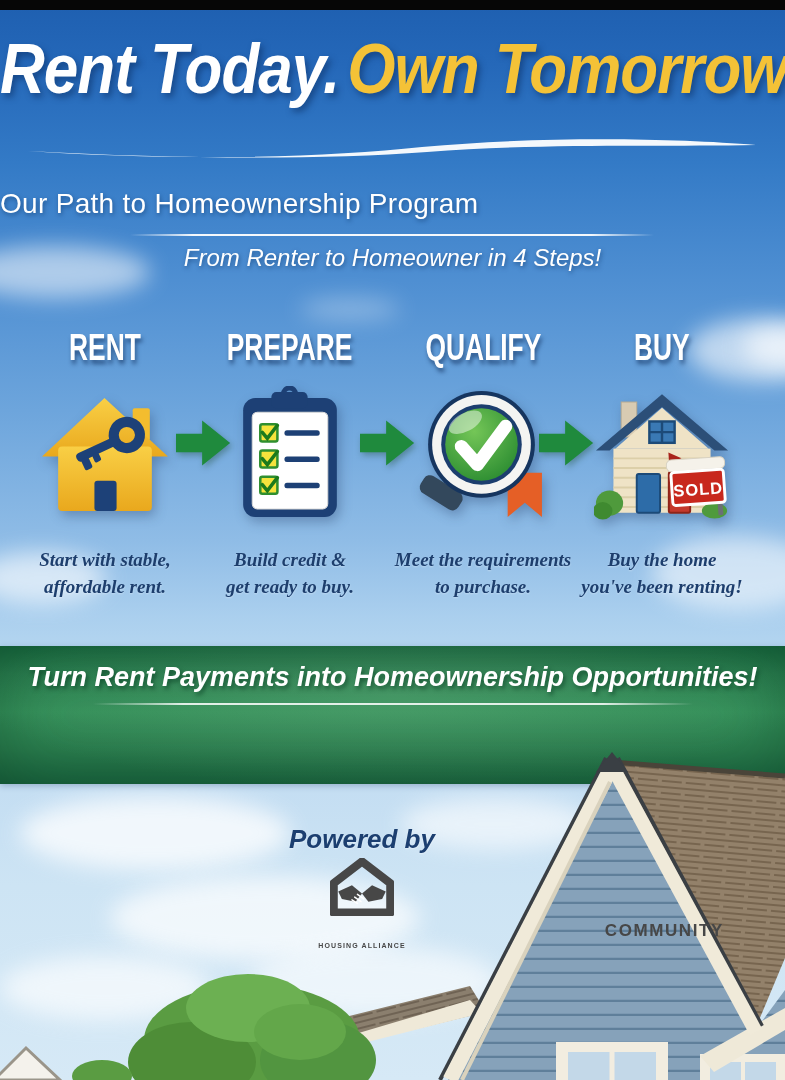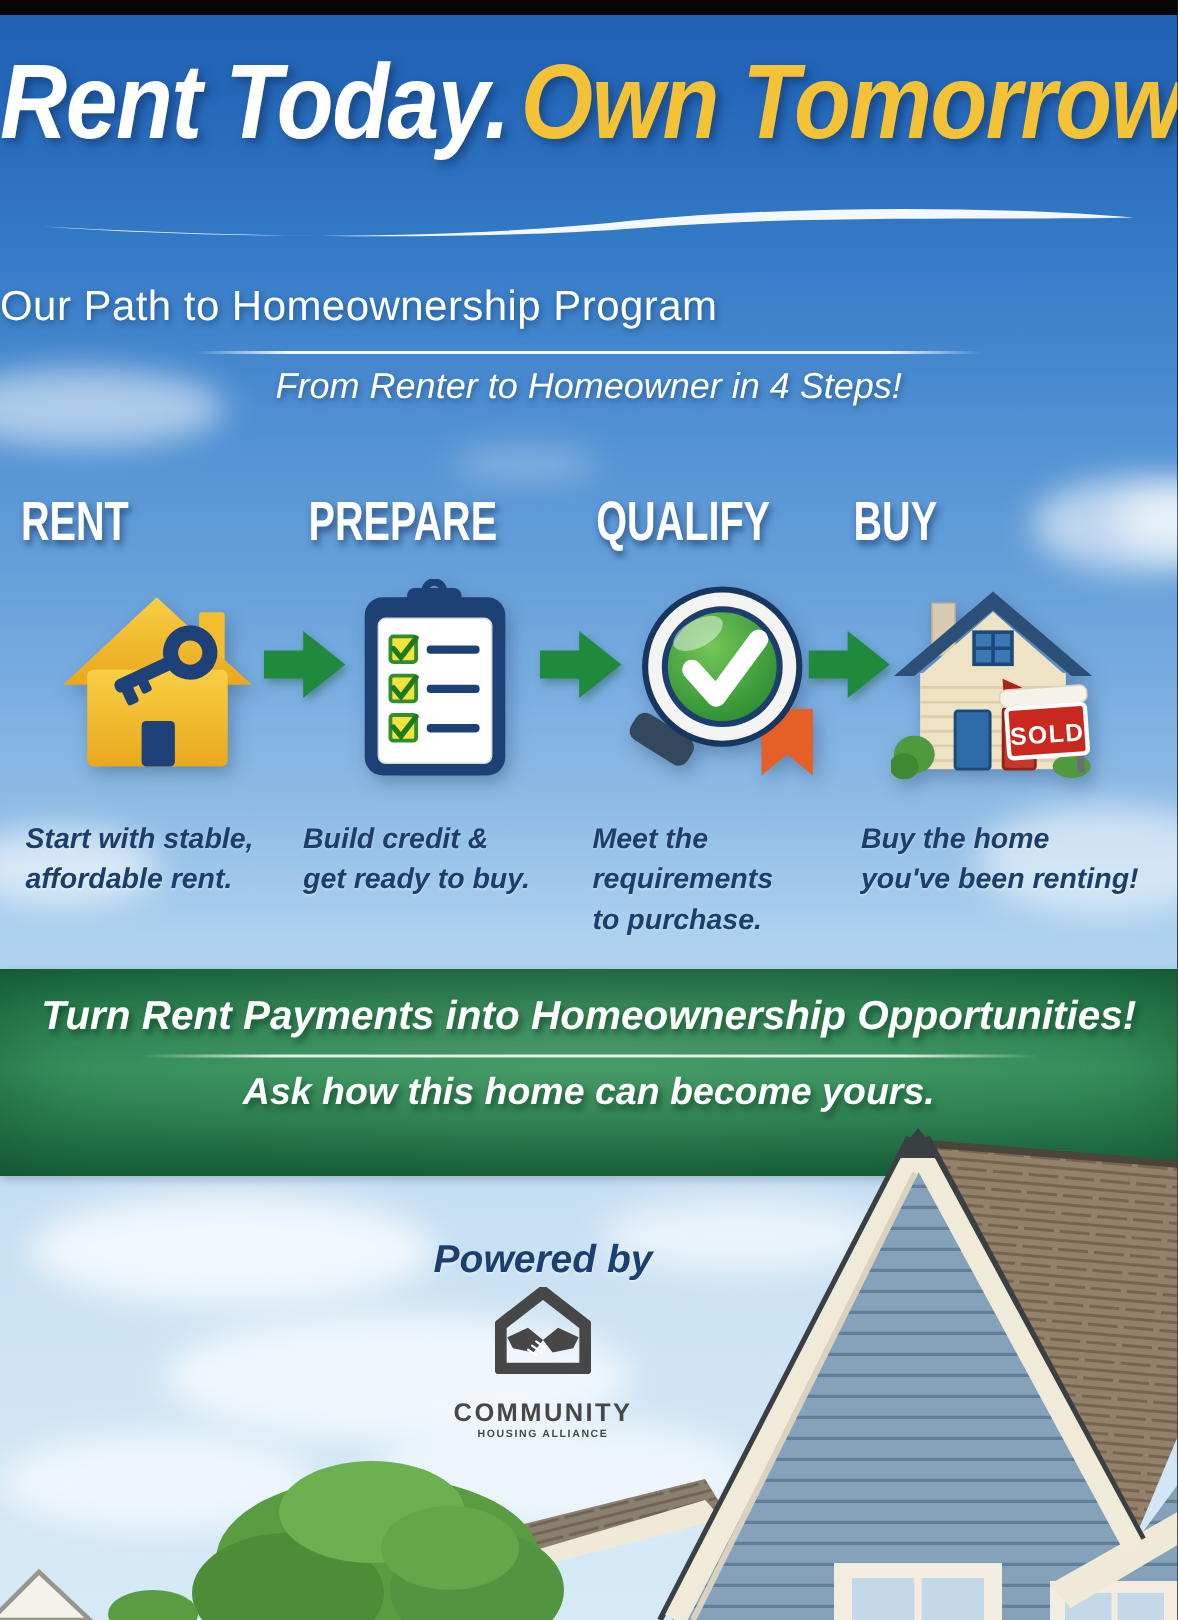--- a/index.html
+++ b/index.html
@@ -31,51 +31,51 @@
   .t-white{color:#ffffff;text-shadow:3px 3px 6px rgba(8,40,90,.5);padding-right:8px;}
   .t-yellow{color:#f4c237;text-shadow:3px 3px 6px rgba(8,40,90,.5);}
   .swoosh{position:absolute;top:136px;left:22px;width:740px;height:24px;z-index:2;}
   .subtitle{position:absolute;top:188px;left:0;width:100%;color:#fff;
     font-size:28px;font-weight:normal;letter-spacing:.3px;text-shadow:1px 2px 4px rgba(10,45,95,.55);z-index:2;}
   .subtitle-rule{position:absolute;top:234px;left:130px;width:524px;height:2px;z-index:2;
     background:linear-gradient(90deg,transparent,rgba(255,255,255,.95) 12%,rgba(255,255,255,.95) 88%,transparent);}
   .tagline{position:absolute;top:244px;left:0;width:100%;text-align:center;color:#fff;
     font-size:24px;font-weight:normal;font-style:italic;text-shadow:1px 2px 4px rgba(10,45,95,.55);z-index:2;}
   
-  .step-col{position:absolute;top:330px;width:200px;text-align:left;z-index:2;}
+  .step-col{position:absolute;top:330px;width:200px;text-align:center;z-index:2;}
   .sc1{left:5px;} .sc2{left:190px;} .sc3{left:383px;} .sc4{left:562px;}
   .step-label{font-size:33px;font-weight:bold;color:#fff;line-height:1.1;
     text-shadow:2px 3px 5px rgba(12,40,85,.6);}
   .step-label span{display:inline-block;transform:scale(.8,1.12);transform-origin:center;}
   .step-icon{position:absolute;top:56px;left:50%;transform:translateX(-50%);
     width:136px;height:136px;filter:drop-shadow(3px 5px 6px rgba(20,40,80,.3));}
-  .step-caption{position:absolute;top:216px;left:12px;width:200px;color:#1d3e6d;
+  .step-caption{position:absolute;top:216px;left:0;width:200px;color:#1d3e6d;
     font-size:19px;font-weight:bold;font-style:italic;line-height:27px;
-    text-shadow:0 1px 2px rgba(255,255,255,.35);}
+    text-shadow:0 1px 2px rgba(255,255,255,.35);font-family:Liberation Serif, serif;}
   .arrow{position:absolute;top:418px;width:56px;height:50px;z-index:2;
     filter:drop-shadow(2px 3px 3px rgba(15,60,30,.35));}
   .ar1{left:176px;} .ar2{left:360px;} .ar3{left:539px;}
   
   .banner{position:absolute;top:646px;left:0;width:100%;height:138px;z-index:2;text-align:center;
     background:
       radial-gradient(ellipse at 50% 35%, rgba(150,210,165,.22), transparent 75%),
       linear-gradient(180deg,#1a6b41 0%,#2a7f50 20%,#34905a 48%,#2a7d4e 75%,#1b6640 100%);
     box-shadow:inset 0 0 70px rgba(0,45,22,.35), 0 2px 6px rgba(20,50,90,.25);}
   .banner-headline{padding-top:16px;font-size:27px;font-weight:bold;font-style:italic;color:#fff;
     text-shadow:2px 3px 4px rgba(0,50,25,.55);}
   .banner-rule{margin:10px auto 0;width:600px;height:2px;
     background:linear-gradient(90deg,transparent,rgba(255,255,255,.85) 15%,rgba(255,255,255,.85) 85%,transparent);}
   .banner-subline{margin-top:9px;font-size:25px;font-weight:bold;font-style:italic;color:#fff;
     text-shadow:2px 3px 4px rgba(0,50,25,.55);}
   
   .powered{position:absolute;top:824px;left:0;width:724px;text-align:center;z-index:5;
     font-size:26px;font-weight:bold;font-style:italic;color:#1c3f70;text-shadow:0 1px 2px rgba(255,255,255,.45);}
   .logo{position:absolute;top:858px;left:0;width:724px;text-align:center;z-index:5;}
   .logo svg{width:64px;height:58px;}
-  .logo-name{font-size:17px;font-weight:bold;color:#474747;letter-spacing:1.6px;margin-top:11px;}
+  .logo-name{font-size:17px;font-weight:bold;color:#474747;letter-spacing:1.6px;margin-top:1px;text-align:right;}
   .logo-sub{font-size:7px;font-weight:bold;color:#474747;letter-spacing:1.1px;margin-top:1px;}
   
   .photo{position:absolute;top:750px;left:0;width:785px;height:330px;z-index:3;}
 </style>
 </head>
 <body>
 
 <div class="poster">
   <div class="top-strip"></div>
 
@@ -211,21 +211,20 @@
   <svg class="arrow ar2" viewBox="0 0 60 52">
     <polygon points="0,16 28,16 28,2 58,26 28,50 28,36 0,36" fill="#1f8a3d"></polygon>
   </svg>
   <svg class="arrow ar3" viewBox="0 0 60 52">
     <polygon points="0,16 28,16 28,2 58,26 28,50 28,36 0,36" fill="#1f8a3d"></polygon>
   </svg>
 
   <section class="banner">
     <div class="banner-headline">Turn Rent Payments into Homeownership Opportunities!</div>
     <div class="banner-rule"></div>
-    <div class="banner-subline">Ask how this home can become yours.</div>
   </section>
 
   <svg class="photo" viewBox="0 0 785 330">
     <defs>
       <pattern id="shg" width="24" height="12" patternUnits="userSpaceOnUse" patternTransform="rotate(5)">
         <rect width="24" height="12" fill="#93816a"></rect>
         <path d="M0,3 H24 M-2,9 H10 M14,9 H26" stroke="#77654f" stroke-width="2" fill="none"></path>
       </pattern>
       <pattern id="shg2" width="24" height="12" patternUnits="userSpaceOnUse" patternTransform="rotate(-14)">
         <rect width="24" height="12" fill="#8b7f6e"></rect>

